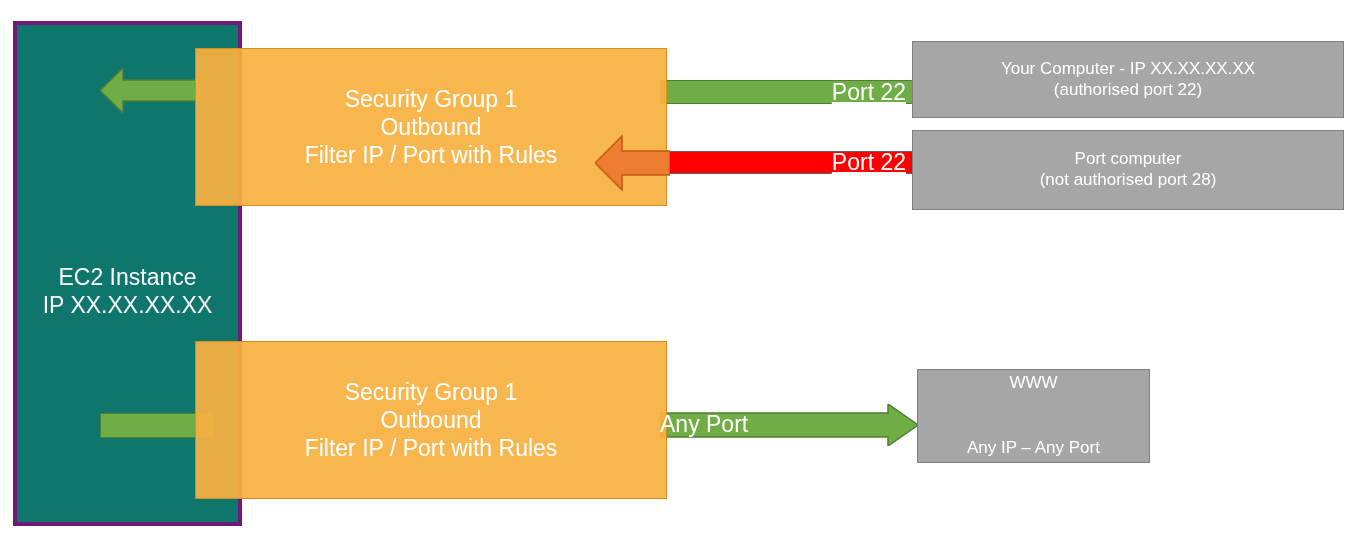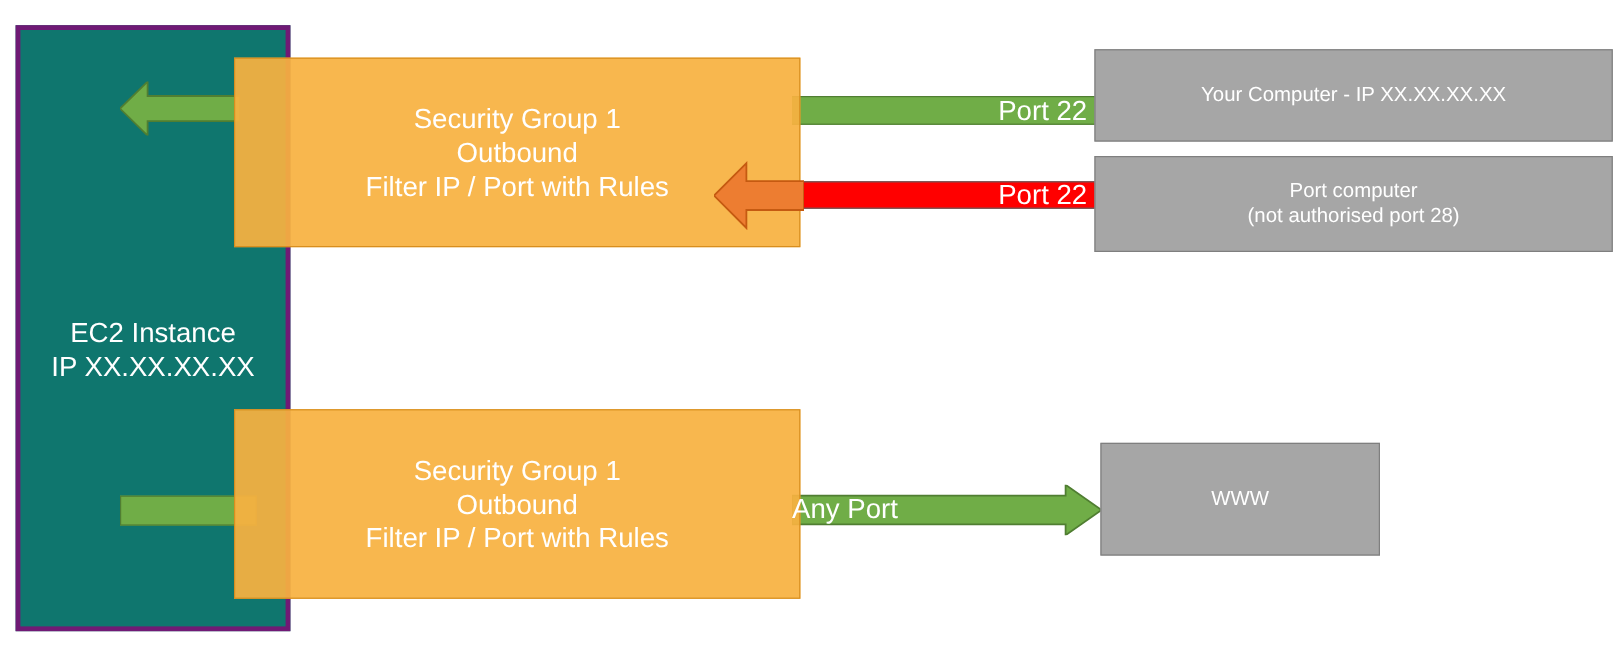--- a/index.html
+++ b/index.html
@@ -100,20 +100,21 @@
   
   .bar {
     position: absolute;
     box-sizing: border-box;
     display: flex;
     align-items: center;
     justify-content: flex-end;
     color: #ffffff;
     font-size: 23px;
     white-space: nowrap;
+    text-decoration: underline;
   }
   .bar-label { padding-right: 7px; }
 
   
   .bar-green-in {
     left: 660px;
     top: 80px;
     width: 253px;
     height: 24px;
     background: #70AD47;
@@ -221,20 +222,21 @@
   </div>
 
   <div class="box sg-box sg-inbound">
     <span class="sg-line">Security Group 1</span>
     <span class="sg-line">Outbound</span>
     <span class="sg-line">Filter IP / Port with Rules</span>
   </div>
 
   <div class="box gray-box gray-your-computer">
     <span class="sg-line">Your Computer - IP XX.XX.XX.XX</span>
+    <span class="sg-line">(authorised port 22)</span>
   </div>
 
   <div class="box gray-box gray-other-computer">
     <span class="sg-line">Port computer</span>
     <span class="sg-line">(not authorised port 28)</span>
   </div>
 
   <div class="bar-green-stub"></div>
 
   <div class="arrow-right-green">
@@ -247,15 +249,16 @@
   </div>
 
   <div class="box sg-box sg-outbound">
     <span class="sg-line">Security Group 1</span>
     <span class="sg-line">Outbound</span>
     <span class="sg-line">Filter IP / Port with Rules</span>
   </div>
 
   <div class="box gray-box gray-www">
     <span class="sg-line">WWW</span>
+    <span class="sg-line">Any IP – Any Port</span>
   </div>
 
 </div>
 
 </body></html>

